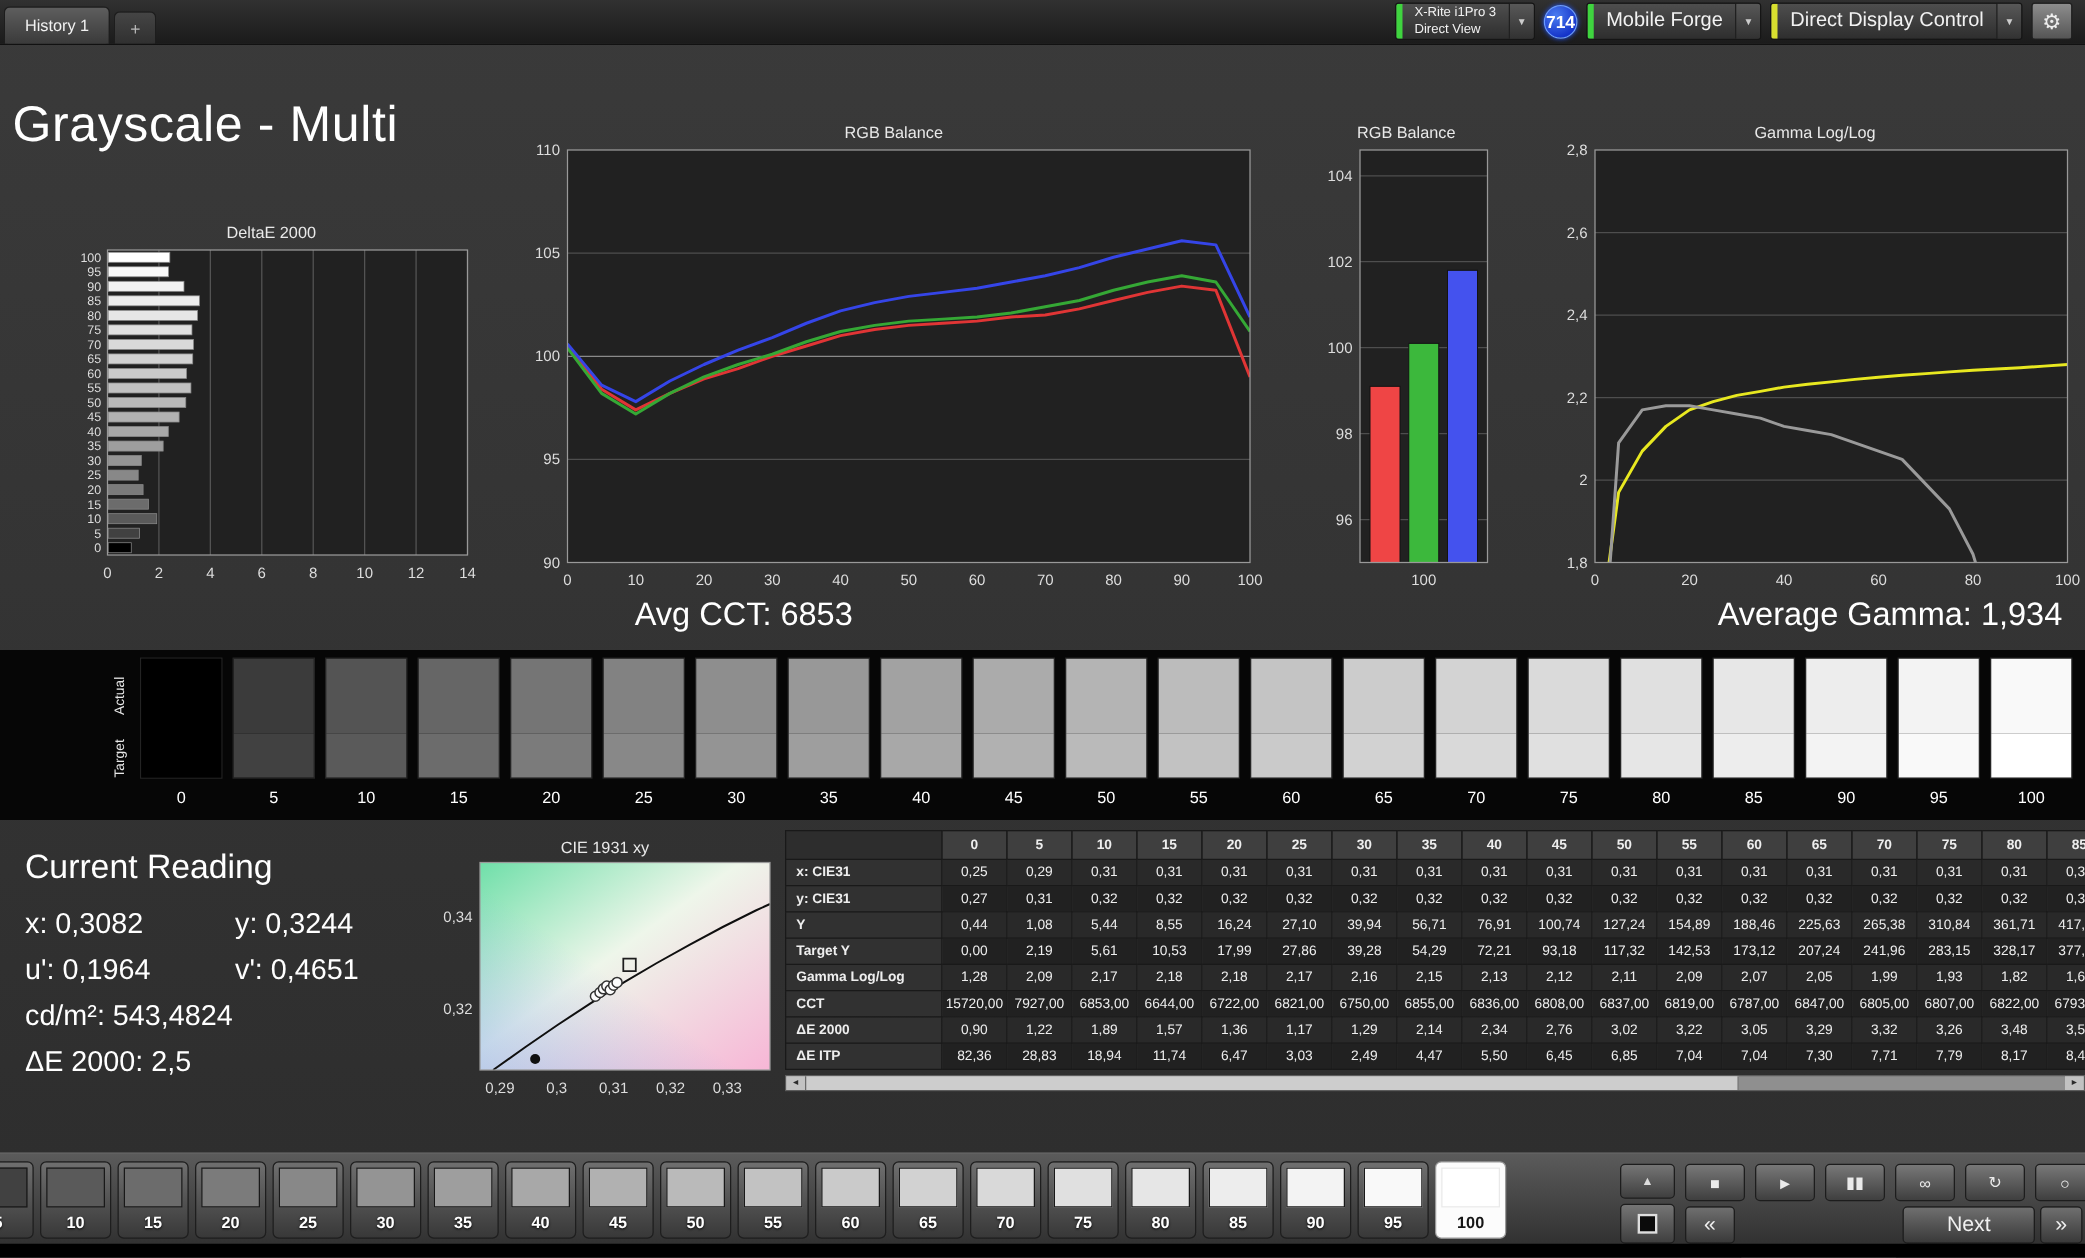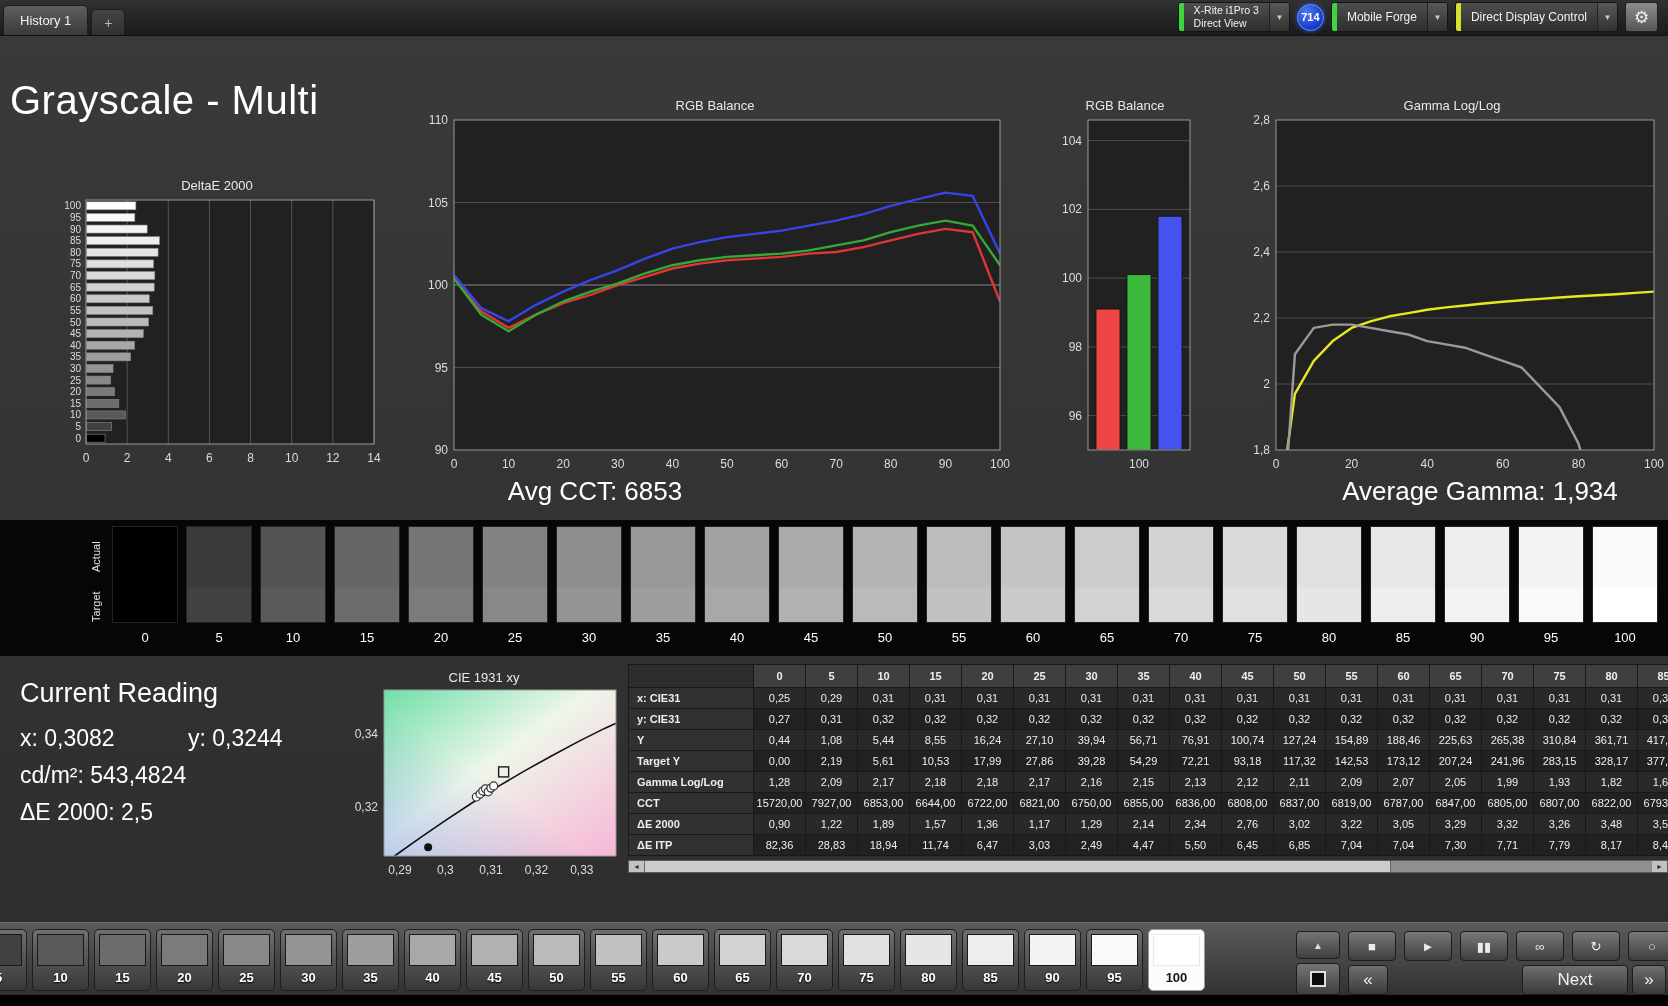--- a/index.html
+++ b/index.html
@@ -7,23 +7,23 @@
   body{font-family:"Liberation Sans","DejaVu Sans",sans-serif;color:#fff;background:#333;position:relative;}
   .app{position:absolute;inset:0;background:linear-gradient(#3a3a3a,#2d2d2d);}
   
   .topbar{position:absolute;top:0;left:0;right:0;height:36px;background:linear-gradient(#313131,#1b1b1b);border-bottom:1px solid #111;display:flex;align-items:flex-end;z-index:5;}
   .tab{height:30px;margin-left:3px;padding:0 16px;display:flex;align-items:center;background:linear-gradient(#5e5e5e,#3a3a3a);border:1px solid #1d1d1d;border-bottom:none;border-radius:5px 5px 0 0;font-size:13px;color:#f2f2f2;cursor:default;}
   .tab-add{padding:0;width:34px;height:26px;justify-content:center;background:linear-gradient(#454545,#303030);color:#b8b8b8;font-size:14px;}
   .topbar-right{margin-left:auto;display:flex;align-items:center;gap:7px;padding-right:10px;height:36px;}
   .device{height:30px;display:flex;align-items:stretch;background:linear-gradient(#4e4e4e,#2e2e2e);border:1px solid #151515;border-radius:3px;overflow:hidden;}
   .statusbar{width:5px;background:#3fd43f;}
   .device-label{padding:0 10px;display:flex;flex-direction:column;justify-content:center;font-size:10.5px;line-height:1.25;color:#f2f2f2;white-space:nowrap;}
-  .device-label.single{font-size:12px;}
+  .device-label.single{font-size:16px;}
   .chev{width:20px;border-left:1px solid #202020;display:flex;align-items:center;justify-content:center;color:#ccc;font-size:8px;background:linear-gradient(#585858,#323232);}
-  .badge{width:27px;height:27px;border-radius:50%;background:radial-gradient(circle at 35% 30%,#4a7cf0,#1432c8 75%);border:1px solid #6a9aff;box-shadow:0 0 4px #2255ff;display:flex;align-items:center;justify-content:center;font-size:11px;font-weight:bold;color:#fff;}
+  .badge{width:27px;height:27px;border-radius:50%;background:radial-gradient(circle at 35% 30%,#4a7cf0,#1432c8 75%);border:1px solid #6a9aff;box-shadow:0 0 4px #2255ff;display:flex;align-items:center;justify-content:center;font-size:14px;font-weight:bold;color:#fff;}
   .gearbtn{width:33px;height:30px;border-radius:3px;background:linear-gradient(#8d8d8d,#555);border:1px solid #202020;color:#eee;font-size:17px;display:flex;align-items:center;justify-content:center;}
   
   .page-title{position:absolute;left:10px;top:78px;font-size:40px;font-weight:400;color:#fff;letter-spacing:.5px;}
   .chart{position:absolute;}
   .chart-title{text-align:center;font-size:13px;color:#e9e9e9;height:16px;line-height:16px;}
   svg text{font-family:"Liberation Sans","DejaVu Sans",sans-serif;}
   .stat{position:absolute;top:476px;transform:translateX(-50%);font-size:26px;color:#fff;white-space:nowrap;}
   
   .strip{position:absolute;left:0;top:520px;width:1668px;height:136px;background:#060606;}
   .strip-rot{position:absolute;left:90px;writing-mode:vertical-rl;transform:rotate(180deg);font-size:11px;color:#e8e8e8;text-align:center;}
@@ -271,21 +271,21 @@
             </clipPath>
           </defs>
           <polyline points="36.0,418.5 54.9,279.9 73.8,246.9 92.7,227.1 111.6,213.9 130.5,207.3 149.4,202.3 168.3,199.1 187.2,195.7 206.1,193.4 225.0,191.5 243.9,189.5 262.8,187.8 281.7,186.2 300.6,184.9 319.5,183.5 338.4,182.2 357.3,181.2 376.2,180.2 395.1,178.9 414.0,177.6" fill="none" stroke="#e8e820" stroke-width="2.4" stroke-linejoin="round" clip-path="url(#gammaclip)"></polyline>
           <polyline points="36.0,507.6 54.9,240.3 73.8,213.9 92.7,210.6 111.6,210.6 130.5,213.9 149.4,217.2 168.3,220.5 187.2,227.1 206.1,230.4 225.0,233.7 243.9,240.3 262.8,246.9 281.7,253.5 300.6,273.3 319.5,293.1 338.4,329.4 357.3,392.1" fill="none" stroke="#9a9a9a" stroke-width="2.4" stroke-linejoin="round" clip-path="url(#gammaclip)"></polyline>
           <rect x="36" y="6" width="378" height="330" fill="none" stroke="#999"></rect>
         </svg></div>
   </div>
 
   <div class="stat" style="left:195px;margin-top:48px;">Avg dE2000: 2,5</div>
   <div class="stat" style="left:595px;">Avg CCT: 6853</div>
-  <div class="stat" style="left:1480px;">Average Gamma: 1,934</div>
+  <div class="stat" style="left:1512px;">Average Gamma: 1,934</div>
 
   <div class="strip">
     <div class="strip-rot rot-actual">Actual</div>
     <div class="strip-rot rot-target">Target</div>
     <div class="strip-cells">
         <div class="scell">
           <div class="sw">
             <div class="sw-top" style="background: rgb(0, 0, 0);"></div>
             <div class="sw-bot" style="background: rgb(0, 0, 0);"></div>
           </div>
@@ -433,20 +433,24 @@
         </div>
       </div>
   </div>
 
   <div class="reading">
     <h2>Current Reading</h2>
     <div>
         <div class="rrow">
           <div class="rcell">x: 0,3082</div>
           <div class="rcell">y: 0,3244</div>
+        </div>
+        <div class="rrow">
+          <div class="rcell">u': 0,1964</div>
+          <div class="rcell">v': 0,4651</div>
         </div>
         <div class="rrow">
           <div class="rcell">cd/m²: 543,4824</div>
         </div>
         <div class="rrow">
           <div class="rcell">ΔE 2000: 2,5</div>
         </div>
       </div>
   </div>
 

